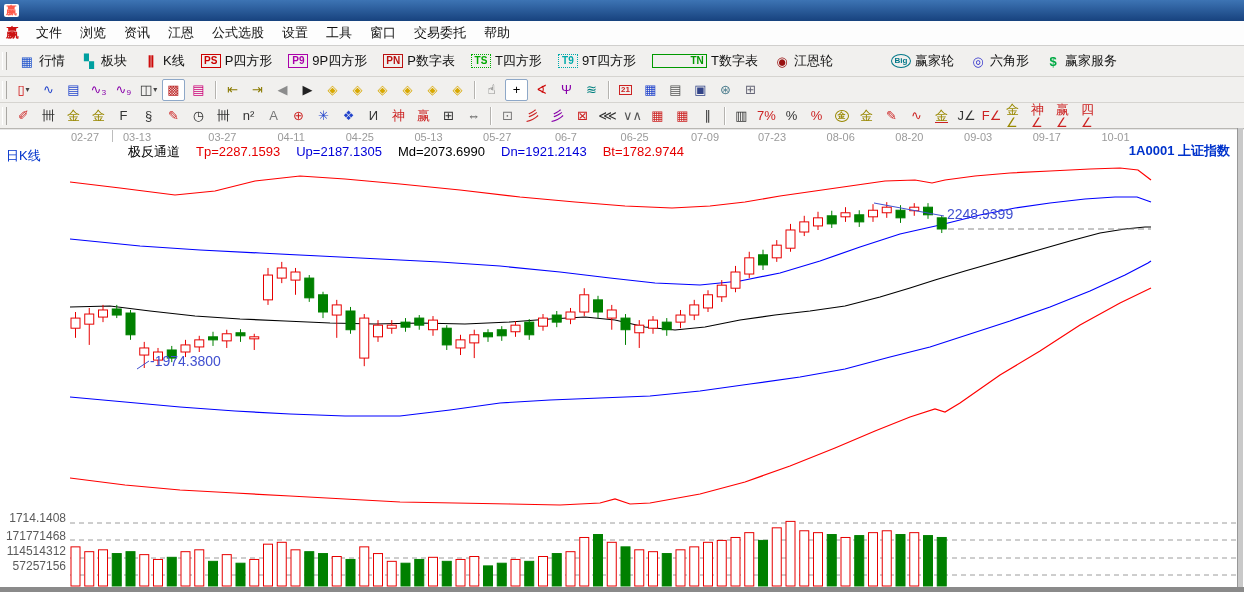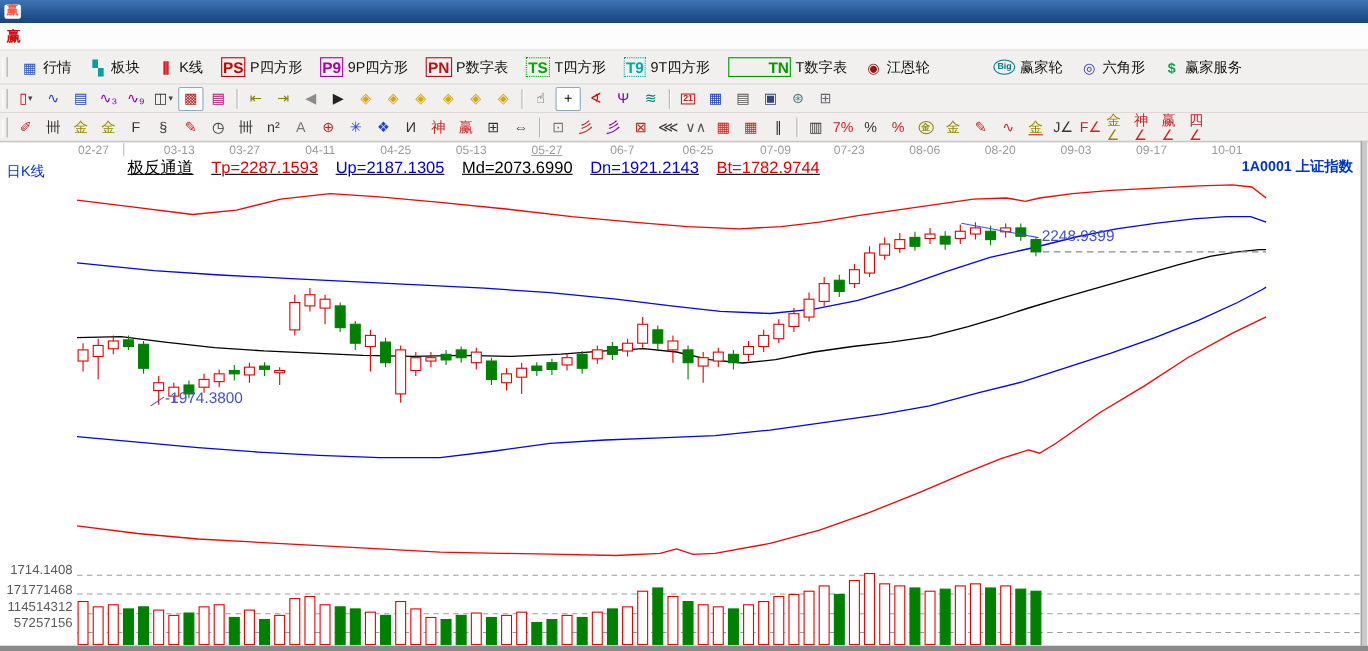--- a/index.html
+++ b/index.html
@@ -19,56 +19,57 @@
   .toolbar{background:#f1f0ee;display:flex;align-items:center;border-bottom:1px solid #d6d4d0;}
   .tbA{height:30px;}
   .tbB{height:25px;}
   .tbC{height:25px;border-bottom:1px solid #b9b7b3;}
   .grip{width:3px;height:18px;border-left:1px solid #fff;border-right:1px solid #a9a7a3;margin:0 4px 0 2px;}
   .tdiv{width:1px;height:18px;background:#b5b3af;box-shadow:1px 0 0 #fff;margin:0 4px;}
   .ta-item{display:inline-flex;align-items:center;gap:4px;padding:0 7px;height:26px;font-size:13px;
            color:#111;border:1px solid transparent;border-radius:2px;cursor:default;}
   .ta-ico{display:inline-flex;align-items:center;justify-content:center;min-width:16px;height:16px;
           font-size:13px;font-weight:bold;line-height:1;}
-  .ta-ico.box{font-size:14px;border:1px solid currentColor;padding:1px 1px;height:auto;}
+  .ta-ico.box{font-size:10px;border:1px solid currentColor;padding:1px 1px;height:auto;}
   .ta-ico.dotted{border-style:dotted;}
   .ta-ico.circle{font-size:8px;border:1px solid currentColor;border-radius:50%;padding:2px 1px;height:auto;}
   .ic{display:inline-flex;align-items:center;justify-content:center;width:21px;height:20px;
       font-size:13px;line-height:1;margin:0 1px;border:1px solid transparent;border-radius:2px;cursor:default;}
   .ic.pressed{background:#ffffff;border-color:#8ea8c8;}
   .ic .bx{border:1px solid currentColor;font-size:8px;font-weight:bold;padding:0 1px;}
   .ic .ci{border:1px solid currentColor;border-radius:50%;font-size:8px;font-weight:bold;padding:1px 2px;}
   .ic .dd{font-size:8px;color:#444;margin-left:1px;}
   .ic .ul{border-bottom:1px solid #cc2222;}
   
   .axisrow{height:14px;position:relative;background:#fff;border-bottom:1px solid #bdbdbd;
            border-top:1px solid #e8e8e8;}
   .axisrow .period{position:absolute;left:6px;top:17px;color:#0033cc;font-size:13px;white-space:nowrap;z-index:3;}
   .axisrow .vline{position:absolute;left:112px;top:0;width:1px;height:14px;background:#bdbdbd;}
   .datelab{position:absolute;top:1px;transform:translateX(-50%);font-size:11px;color:#9a9a9a;white-space:nowrap;}
   
   .chartregion{position:absolute;left:0;top:142px;width:1244px;height:450px;background:#fff;}
-  .infoline{position:absolute;left:116px;top:1px;font-size:15px;white-space:nowrap;z-index:4;text-decoration:underline;}
+  .infoline{position:absolute;left:128px;top:1px;font-size:13px;white-space:nowrap;z-index:4;}
   .infoline span{margin-right:16px;}
   .symlabel{position:absolute;right:14px;top:0;color:#0033cc;font-size:13px;font-weight:bold;z-index:4;}
   .vollab{position:absolute;width:66px;text-align:right;font-size:12px;color:#5a5a5a;z-index:4;}
   svg{position:absolute;left:0;top:0;}
   .right-strip{position:absolute;left:1237px;top:128px;width:5px;height:459px;background:#c9c9c9;
                border-left:1px solid #979797;z-index:5;}
   .bottom-strip{position:absolute;left:0;top:587px;width:1244px;height:5px;background:#8a8a8a;z-index:5;}
 </style>
 </head>
 <body>
 
 <div class="titlebar">
   <span class="logo">赢</span>
 </div>
 
 <div class="menubar">
   <span class="logo">赢</span>
+  <span id="menu-items"><span class="menu-item">文件</span><span class="menu-item">浏览</span><span class="menu-item">资讯</span><span class="menu-item">江恩</span><span class="menu-item">公式选股</span><span class="menu-item">设置</span><span class="menu-item">工具</span><span class="menu-item">窗口</span><span class="menu-item">交易委托</span><span class="menu-item">帮助</span></span>
 </div>
 
 <div class="toolbar tbA" id="toolbar-main">
     <span class="grip"></span>
     <span class="ta-item">
       <span class="ta-ico" style="color: rgb(34, 85, 204);">▦</span>
       <span>行情</span>
     </span>
     <span class="ta-item">
       <span class="ta-ico" style="color: rgb(0, 160, 160);">▚</span>
@@ -346,21 +347,21 @@
     </span>
     <span class="ic">
       <span class="" style="color: rgb(204, 34, 34);">四∠</span>
     </span>
   </div>
 
 <div class="axisrow" id="axisrow">
   <span class="period">日K线</span>
   <span class="vline"></span>
 <span class="datelab" style="left: 85px;">02-27</span>
-    <span class="datelab" style="left: 163px;">03-13</span>
+    <span class="datelab" style="left: 137px;">03-13</span>
     <span class="datelab" style="left: 222.4px;">03-27</span>
     <span class="datelab" style="left: 291.1px;">04-11</span>
     <span class="datelab" style="left: 359.8px;">04-25</span>
     <span class="datelab" style="left: 428.5px;">05-13</span>
     <span class="datelab" style="left: 497.2px; text-decoration: underline;">05-27</span>
     <span class="datelab" style="left: 565.9px;">06-7</span>
     <span class="datelab" style="left: 634.6px;">06-25</span>
     <span class="datelab" style="left: 705px;">07-09</span>
     <span class="datelab" style="left: 772px;">07-23</span>
     <span class="datelab" style="left: 840.7px;">08-06</span>

